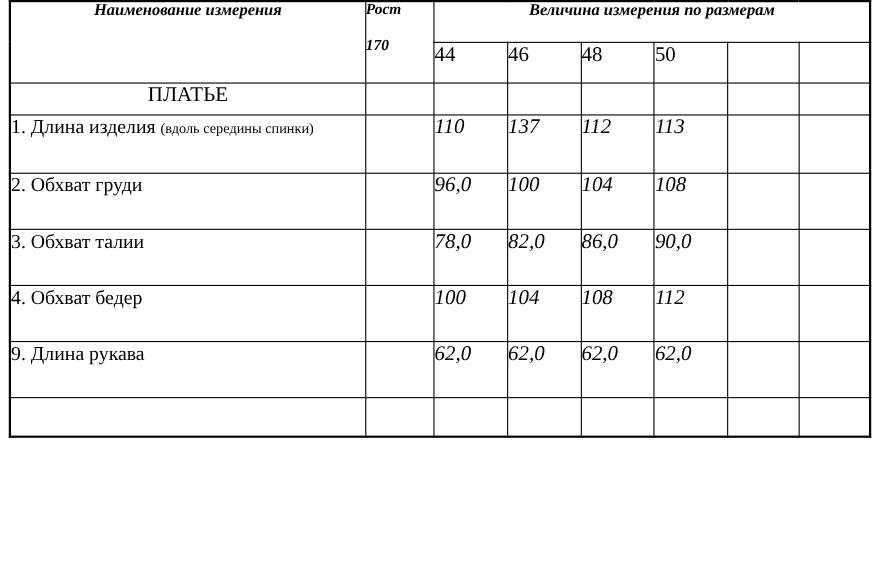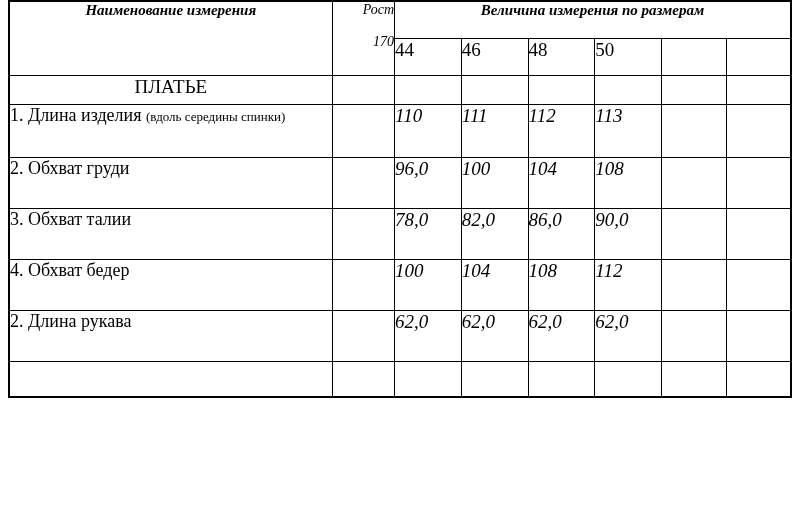--- a/index.html
+++ b/index.html
@@ -57,23 +57,23 @@
   .hdr-name {
     text-align: center;
     font-style: italic;
     font-weight: bold;
     font-size: 15px;
     padding-top: 16px;
     height: 74px;
     box-sizing: border-box;
   }
   .hdr-rost {
-    text-align: right;
-    font-style: italic;
-    font-weight: normal;
+    text-align: left;
+    font-style: italic;
+    font-weight: bold;
     font-size: 14px;
     padding-top: 8px;
   }
   .hdr-rost .rost-val {
     display: block;
     margin-top: 16px;
   }
   .hdr-vel {
     text-align: center;
     font-style: italic;
@@ -171,21 +171,21 @@
         <td></td>
         <td></td>
         <td></td>
         <td></td>
       </tr>
 
       <tr class="row-item tall">
         <td class="item-name"><span>1. Длина изделия </span><span class="small">(вдоль середины спинки)</span></td>
         <td class="val-cell"></td>
         <td class="val-cell">110</td>
-        <td class="val-cell">111</td>
+        <td class="val-cell">137</td>
         <td class="val-cell">112</td>
         <td class="val-cell">113</td>
         <td class="val-cell"></td>
         <td class="val-cell"></td>
       </tr>
 
       <tr class="row-item">
         <td class="item-name">2. Обхват груди</td>
         <td class="val-cell"></td>
         <td class="val-cell">96,0</td>
@@ -212,21 +212,21 @@
         <td class="val-cell"></td>
         <td class="val-cell">100</td>
         <td class="val-cell">104</td>
         <td class="val-cell">108</td>
         <td class="val-cell">112</td>
         <td class="val-cell"></td>
         <td class="val-cell"></td>
       </tr>
 
       <tr class="row-item">
-        <td class="item-name">2. Длина рукава</td>
+        <td class="item-name">9. Длина рукава</td>
         <td class="val-cell"></td>
         <td class="val-cell">62,0</td>
         <td class="val-cell">62,0</td>
         <td class="val-cell">62,0</td>
         <td class="val-cell">62,0</td>
         <td class="val-cell"></td>
         <td class="val-cell"></td>
       </tr>
 
       <tr class="row-last">

